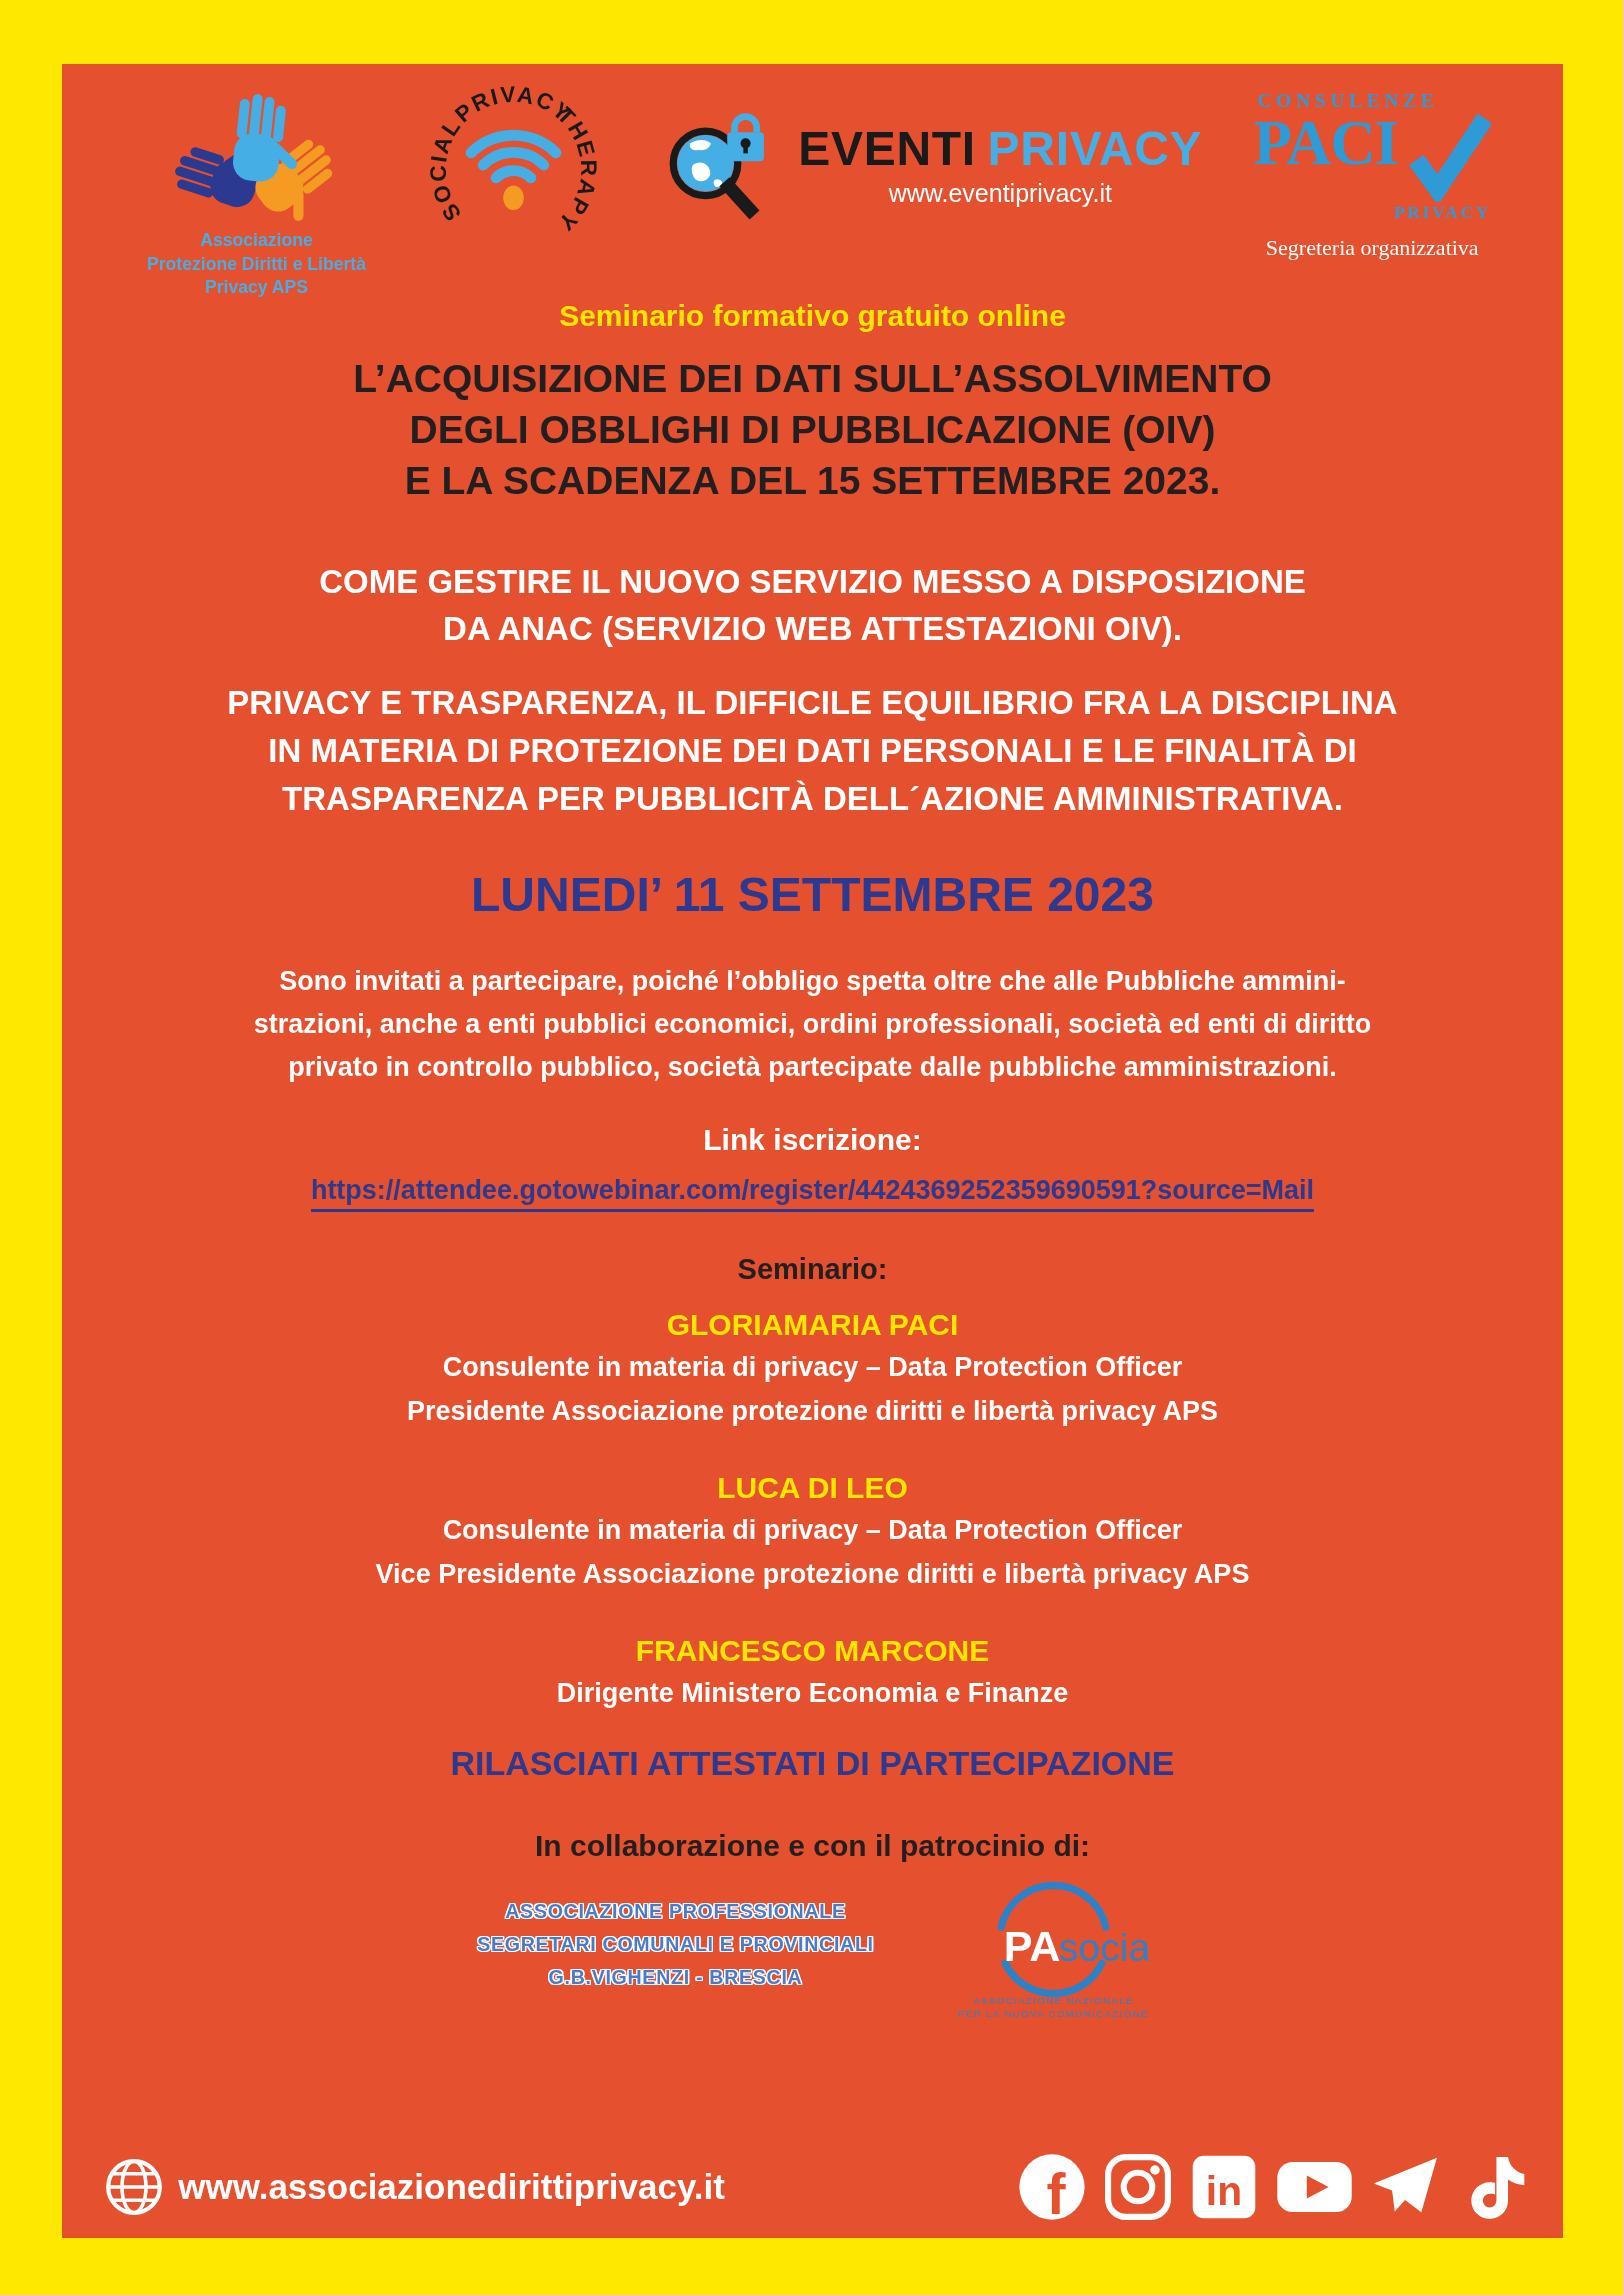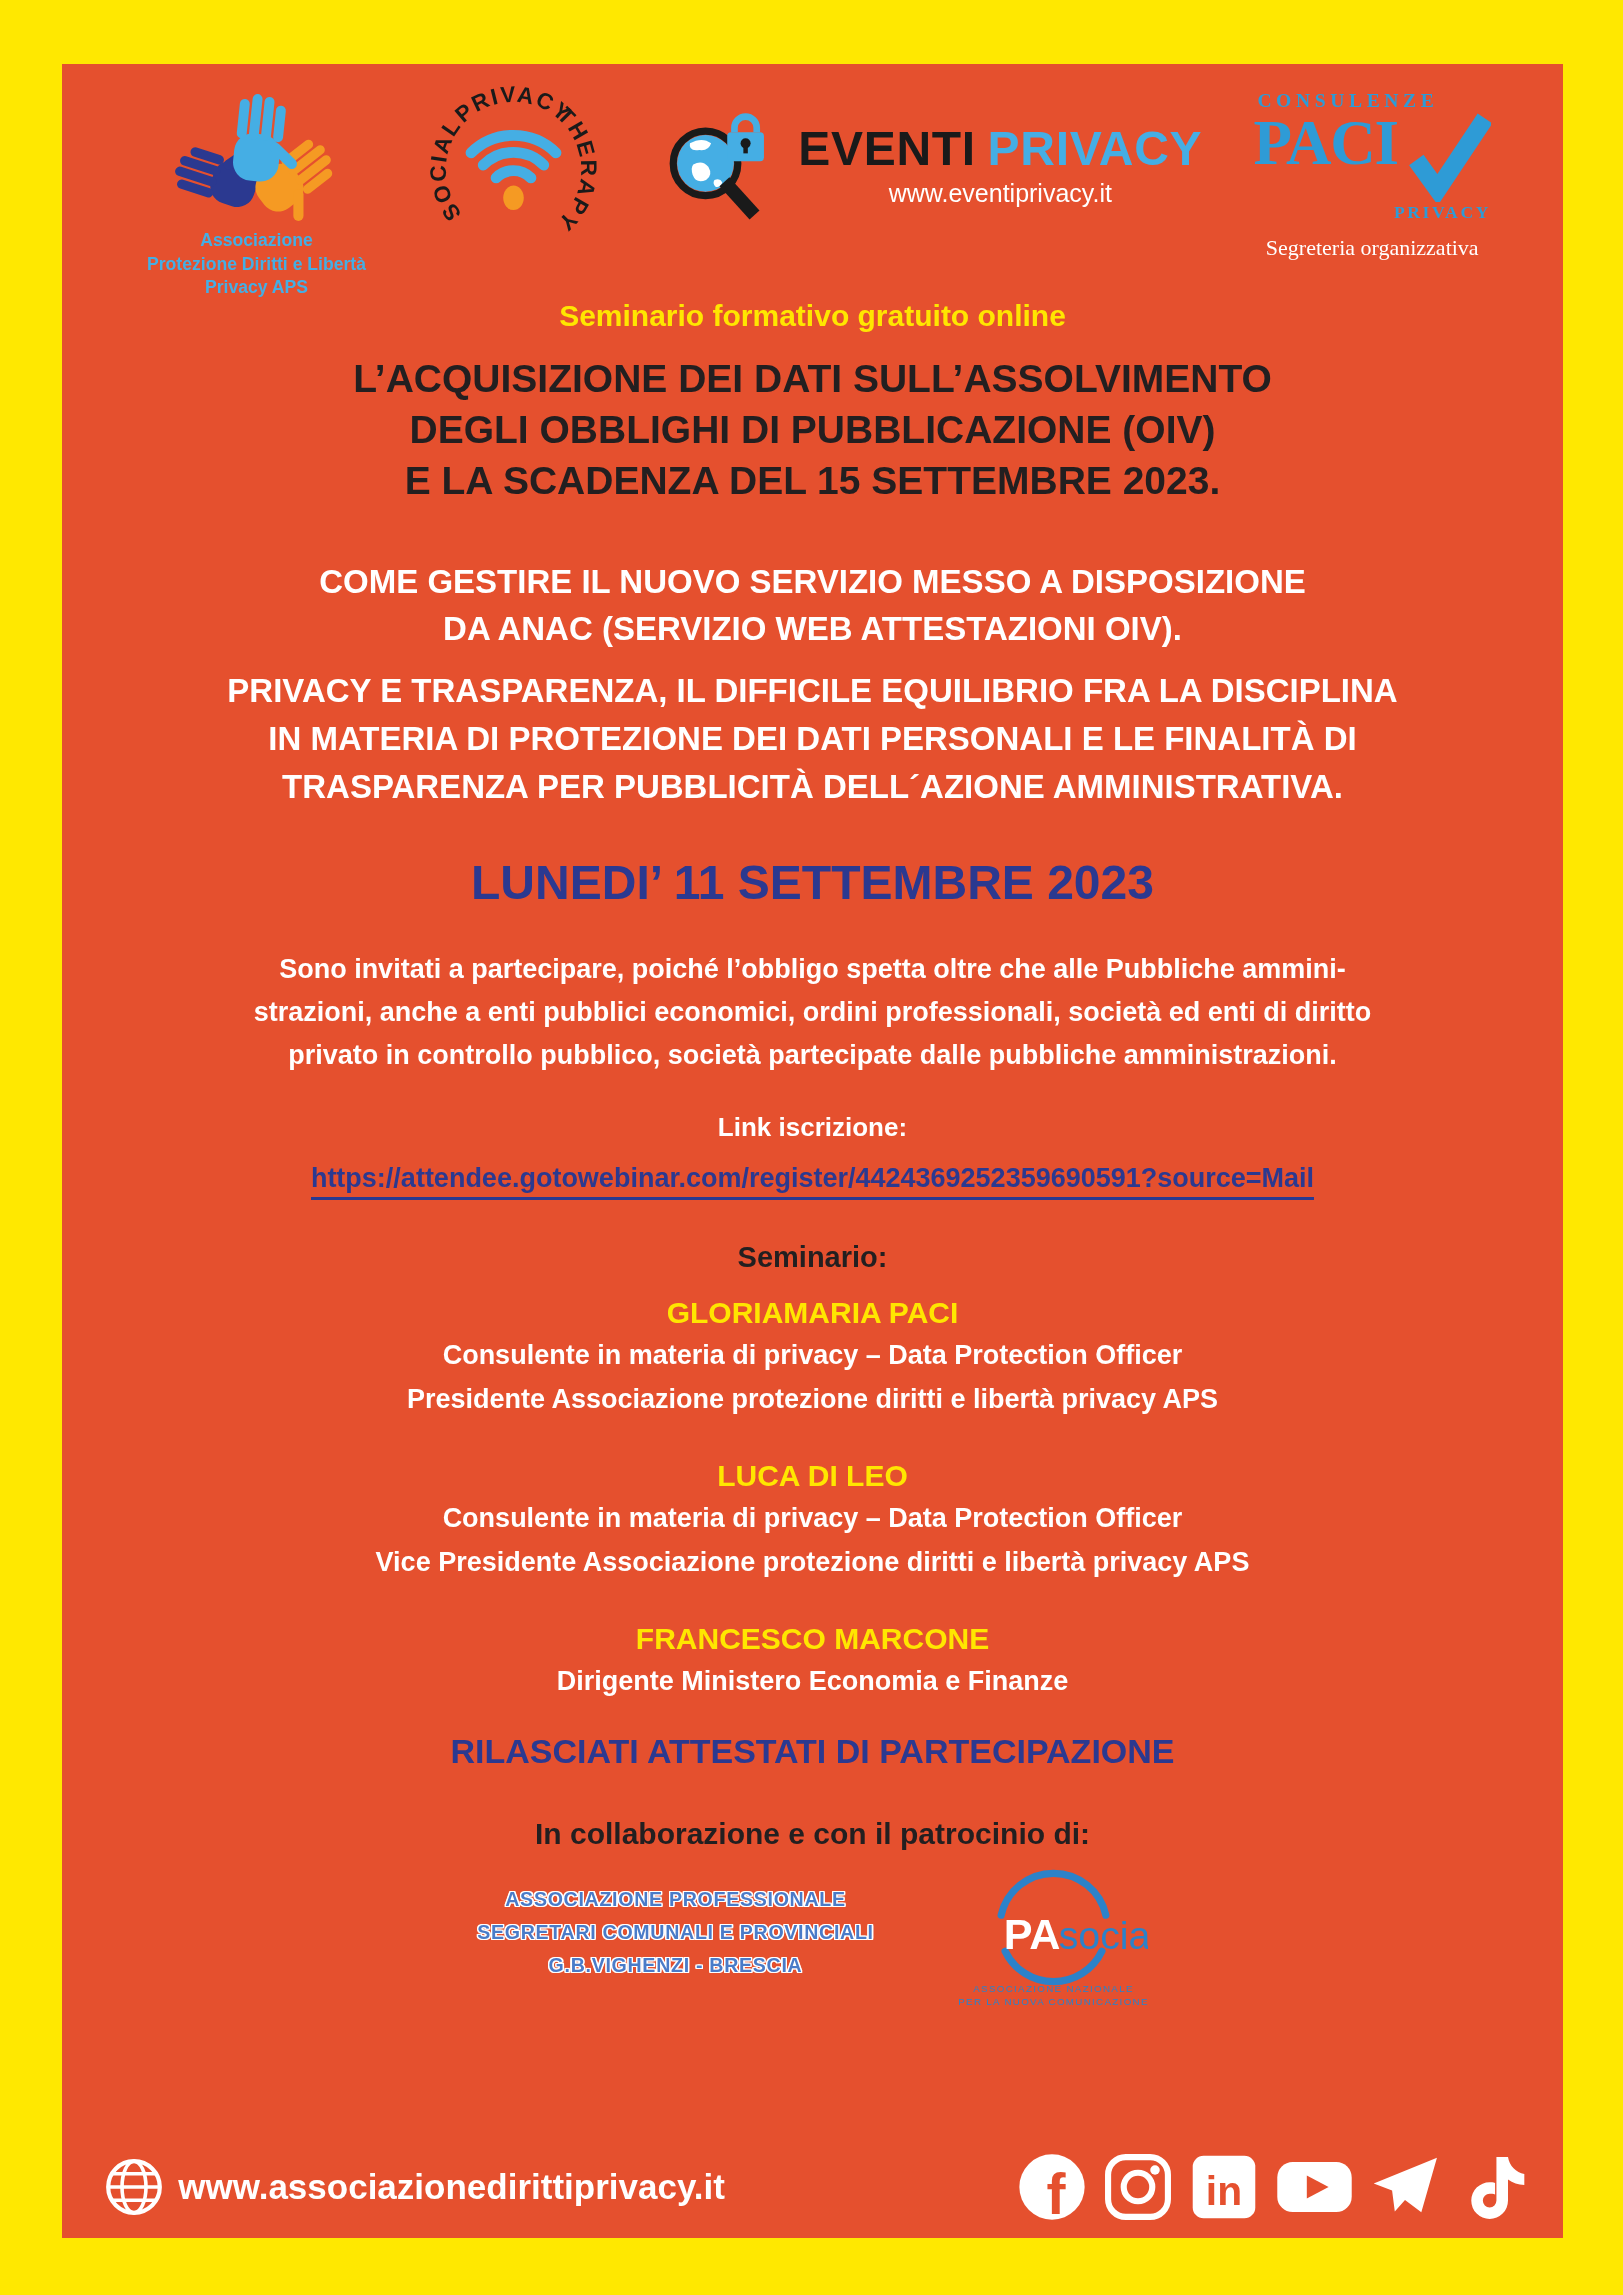--- a/index.html
+++ b/index.html
@@ -33,26 +33,26 @@
   .paci-block{display:flex;flex-direction:column;align-items:center;margin-top:17px;font-family:Liberation Serif, serif;}
   .paci-top{color:#2E9BD6;font-size:19.6px;font-weight:bold;letter-spacing:4.6px;align-self:flex-start;margin-left:3.9px;}
   .paci-row{display:flex;align-items:flex-start;}
   .paci-main{color:#2E9BD6;font-size:63px;font-weight:900;letter-spacing:-1.3px;line-height:63px;}
   .paci-small{color:#2E9BD6;font-size:17.6px;font-weight:bold;letter-spacing:2.6px;align-self:flex-end;margin-left:-56px;margin-bottom:1.3px;}
   .paci-caption{color:#ffffff;font-size:22px;font-weight:400;margin-top:10.4px;}
   
   .banner{color:#FFE600;font-size:30px;font-weight:bold;line-height:39px;text-align:left;}
   .title{margin-top:18px;text-align:center;color:#231F20;font-size:39px;font-weight:900;line-height:51px;letter-spacing:0px;}
   .subtitle{margin-top:52px;text-align:center;color:#ffffff;font-size:33px;font-weight:800;line-height:47px;}
-  .equilibrio{margin-top:15px;text-align:center;color:#ffffff;font-size:33px;font-weight:800;line-height:48px;}
+  .equilibrio{margin-top:27px;text-align:center;color:#ffffff;font-size:33px;font-weight:800;line-height:48px;}
   .date{margin-top:42px;text-align:center;color:#2B3990;font-weight:900;}
   .date-l1{font-size:48px;line-height:60px;}
   .date-l2{font-size:48px;line-height:68px;}
   .invite{margin-top:35px;text-align:center;color:#ffffff;font-size:27px;font-weight:bold;line-height:43px;}
-  .link-label{margin-top:31px;color:#ffffff;font-size:26px;font-weight:bold;line-height:39px;}
+  .link-label{margin-top:31px;color:#ffffff;font-size:30px;font-weight:bold;line-height:39px;}
   .reg-link{margin-top:13px;color:#2B3990;font-size:27px;font-weight:bold;line-height:37px;text-decoration:none;border-bottom:3.3px solid #2B3990;}
   .relatori{margin-top:39px;color:#231F20;font-size:29px;font-weight:bold;line-height:37px;}
   .speaker{text-align:center;}
   .sp-first{margin-top:17px;}
   .sp-next{margin-top:35px;}
   .sp-name{color:#FFE600;font-size:30px;font-weight:bold;line-height:40px;}
   .sp-role{color:#ffffff;font-size:27px;font-weight:bold;line-height:44px;}
   .certificate{margin-top:27px;color:#2B3990;font-size:34px;font-weight:800;line-height:43px;}
   .patronage{margin-top:42px;color:#231F20;font-size:30px;font-weight:bold;line-height:38px;}
   

